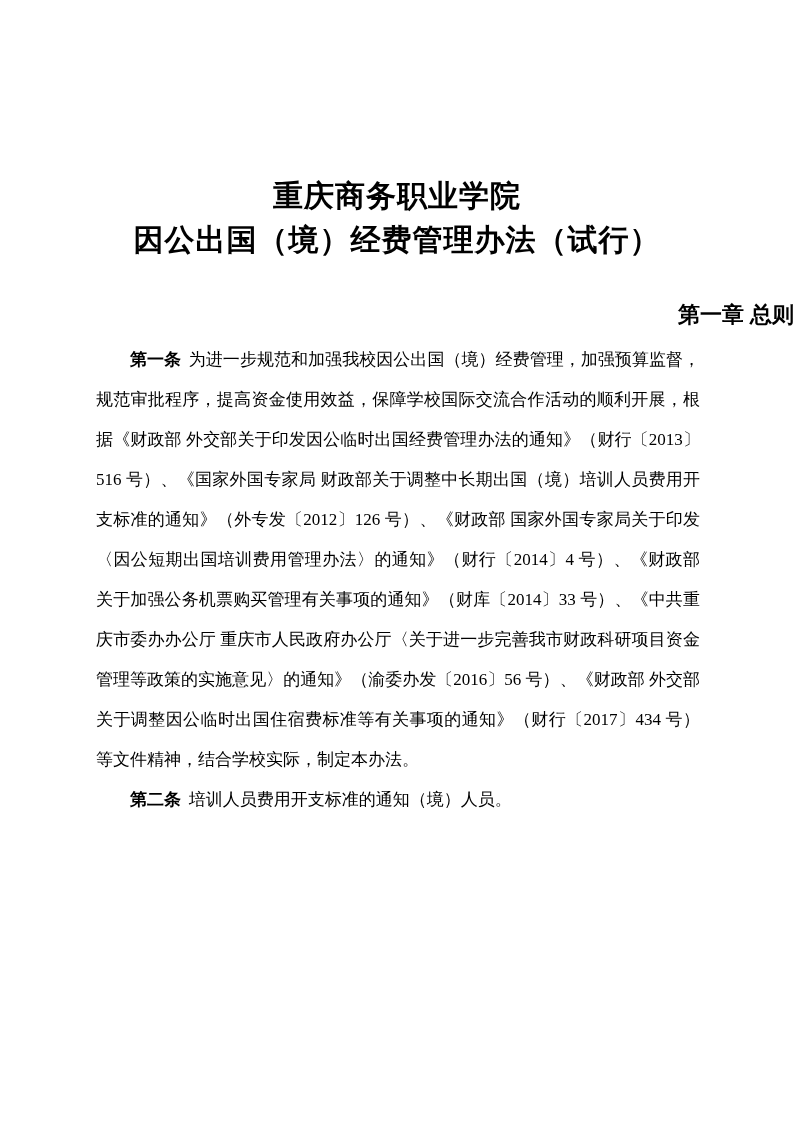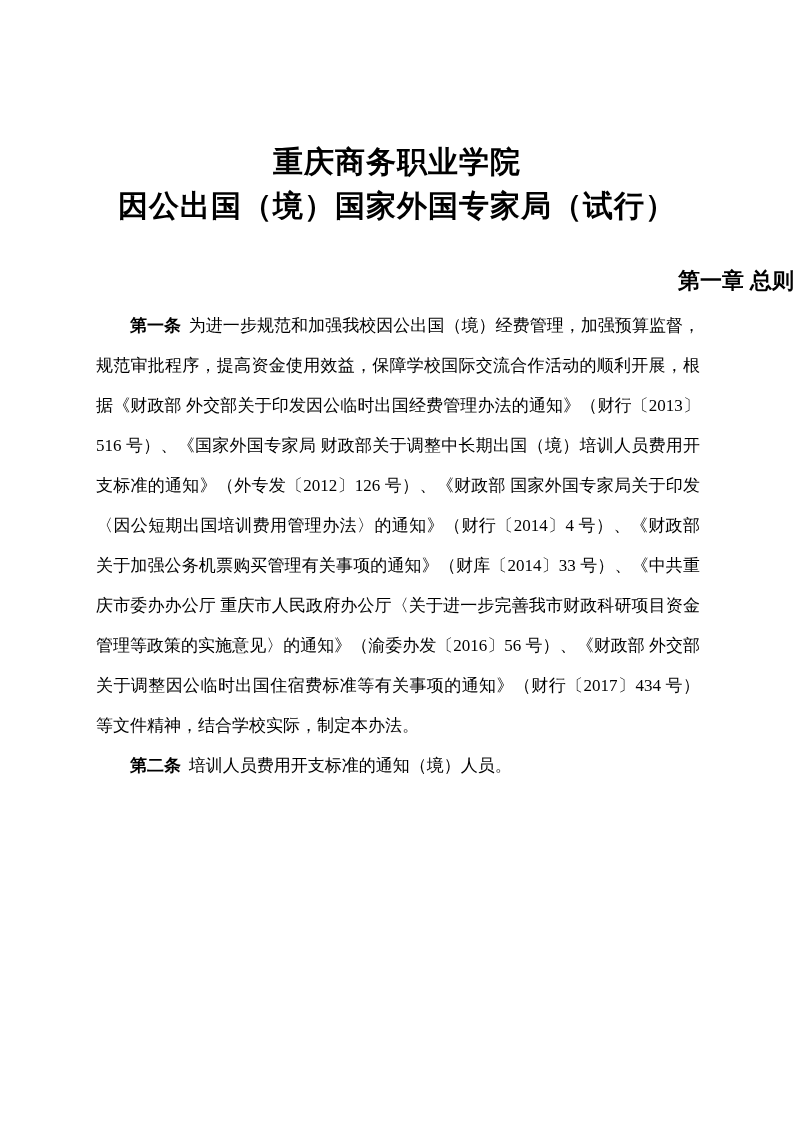--- a/index.html
+++ b/index.html
@@ -8,20 +8,21 @@
     background: #ffffff;
   }
   .page {
     position: relative;
     width: 794px;
     height: 827px;
     background: #ffffff;
     color: #000000;
     overflow: hidden;
     font-family: "Liberation Serif", "DejaVu Serif", serif;
+    margin-top: 34px;
   }
   .doc-title {
     padding-top: 140px;
     text-align: center;
     font-family: "Liberation Serif", "DejaVu Serif", serif;
     font-weight: bold;
     font-size: 30px;
     line-height: 44px;
     letter-spacing: 1px;
   }
@@ -57,21 +58,21 @@
     font-family: "Liberation Serif", "DejaVu Serif", serif;
   }
 </style>
 </head>
 <body>
 
 <div class="page">
 
   <div class="doc-title">
     <div>重庆商务职业学院</div>
-    <div>因公出国（境）国家外国专家局（试行）</div>
+    <div>因公出国（境）经费管理办法（试行）</div>
   </div>
 
   <div class="chapter-heading">第一章 总则</div>
 
   <div class="doc-body">
     <p>
       <span class="para-lead">第一条</span><span>为进一步规范和加强我校因公出国（境）经费管理，加强预算监督，规范审批程序，提高资金使用效益，保障学校国际交流合作活动的顺利开展，根据《财政部 外交部关于印发因公临时出国经费管理办法的通知》（财行〔2013〕516 号）、《国家外国专家局 财政部关于调整中长期出国（境）培训人员费用开支标准的通知》（外专发〔2012〕126 号）、《财政部 国家外国专家局关于印发〈因公短期出国培训费用管理办法〉的通知》（财行〔2014〕4 号）、《财政部关于加强公务机票购买管理有关事项的通知》（财库〔2014〕33 号）、《中共重庆市委办办公厅 重庆市人民政府办公厅〈关于进一步完善我市财政科研项目资金管理等政策的实施意见〉的通知》（渝委办发〔2016〕56 号）、《财政部 外交部关于调整因公临时出国住宿费标准等有关事项的通知》（财行〔2017〕434 号）等文件精神，结合学校实际，制定本办法。</span>
     </p>
     <p>
       <span class="para-lead">第二条</span><span>培训人员费用开支标准的通知（境）人员。</span>

